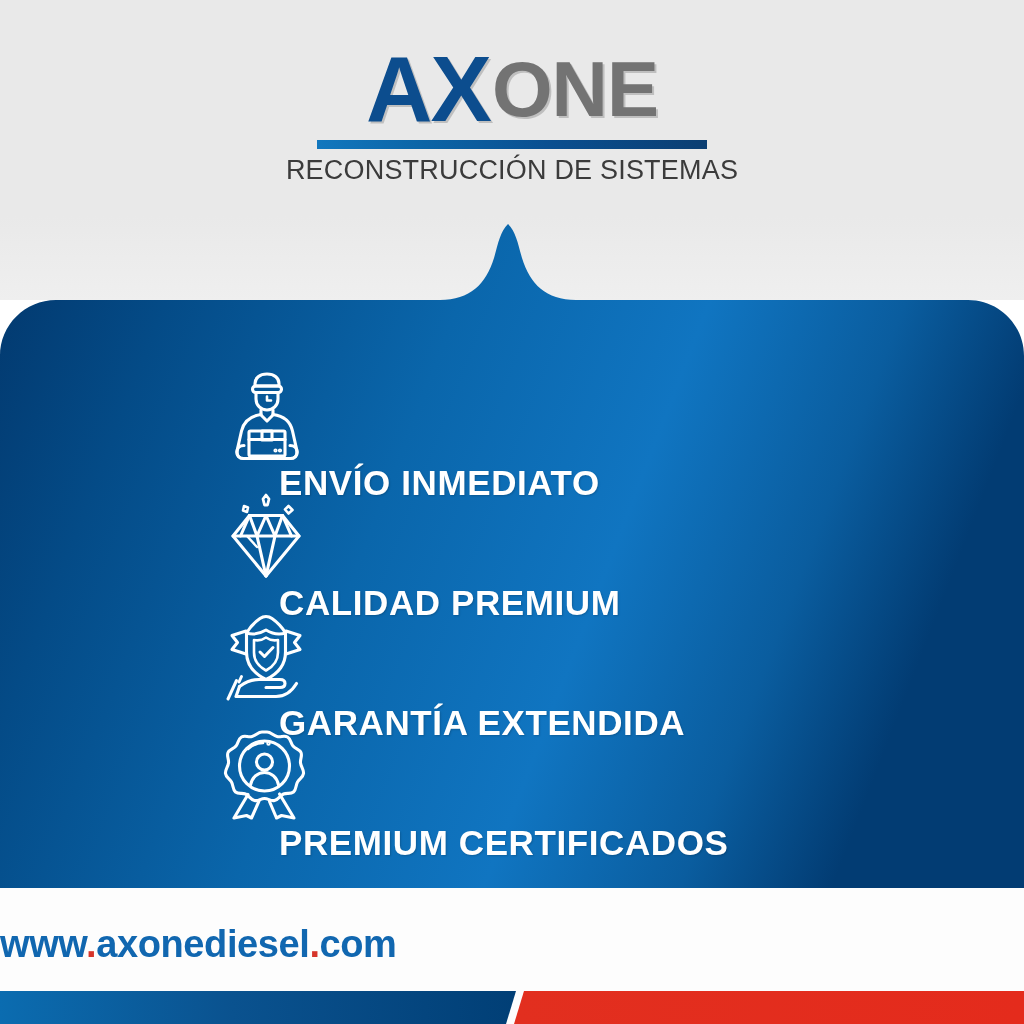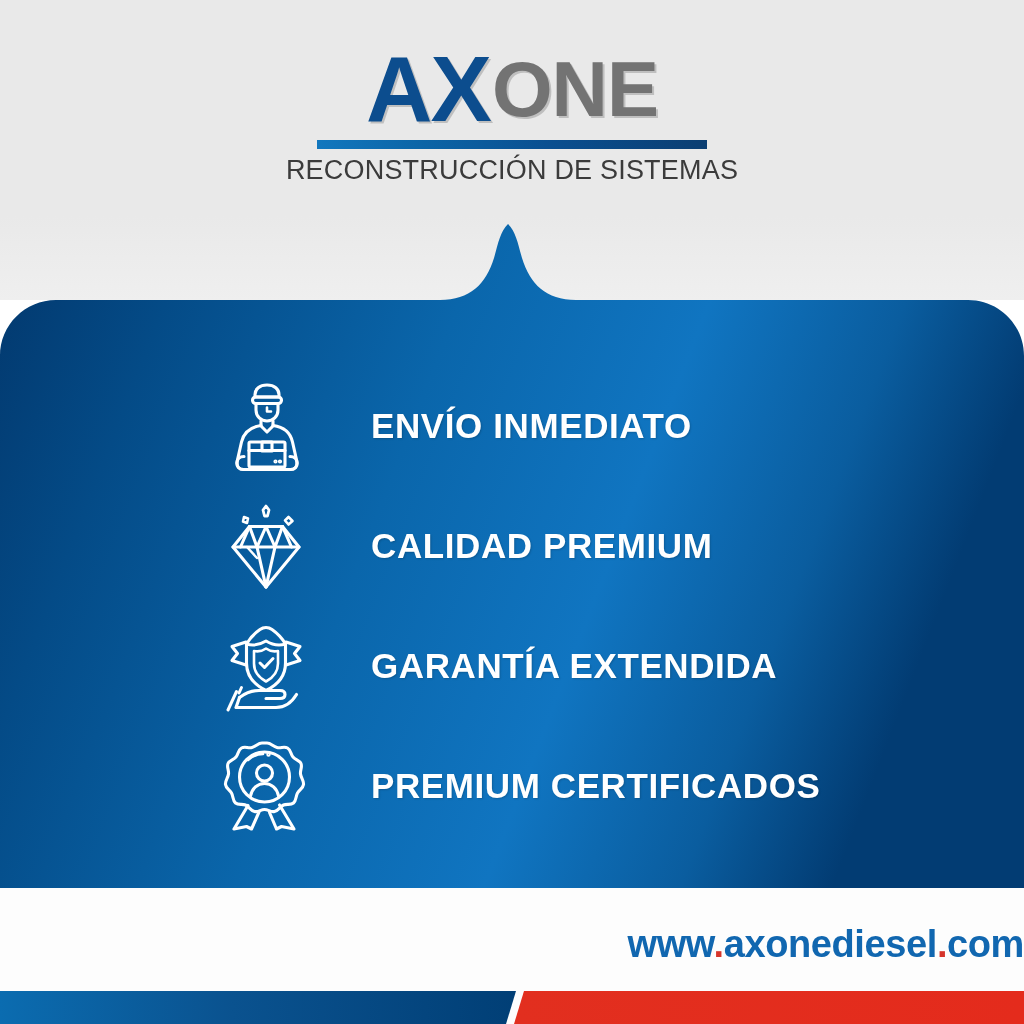--- a/index.html
+++ b/index.html
@@ -59,23 +59,24 @@
   .panel-wrap {
     position:absolute; left:0; top:224px; width:1024px; height:664px;
   }
   .panel-wrap svg { display:block; width:1024px; height:664px; }
 
   
   .features {
     position:absolute; left:0; top:366px; width:1024px;
   }
   .feature-row {
-    display:flex; align-items:center;
+    display:flex; align-items:flex-start;
     height:120px;
     padding-left:221px;
+    flex-direction:column;
   }
   .feature-icon {
     width:92px; height:98px;
     display:flex; align-items:center; justify-content:center;
     flex:0 0 auto;
   }
   .feature-icon svg { display:block; }
   .feature-label {
     margin-left:58px;
     color:#ffffff;
@@ -83,21 +84,21 @@
     font-size:35px;
     letter-spacing:0.6px;
     line-height:38px;
     white-space:nowrap;
     text-shadow:1px 1px 2px rgba(0,0,0,0.18);
   }
 
   
   .website {
     position:absolute; left:0; top:923px; width:1024px;
-    text-align:right;
+    text-align:left;
     font-weight:bold;
     font-size:38px;
     letter-spacing:-0.4px;
     color:#1167b0;
   }
   .website .dot { color:#d6352b; }
 
   
   .bottom-bar { position:absolute; left:0; top:991px; width:1024px; height:33px; }
   .bottom-bar svg { display:block; }

